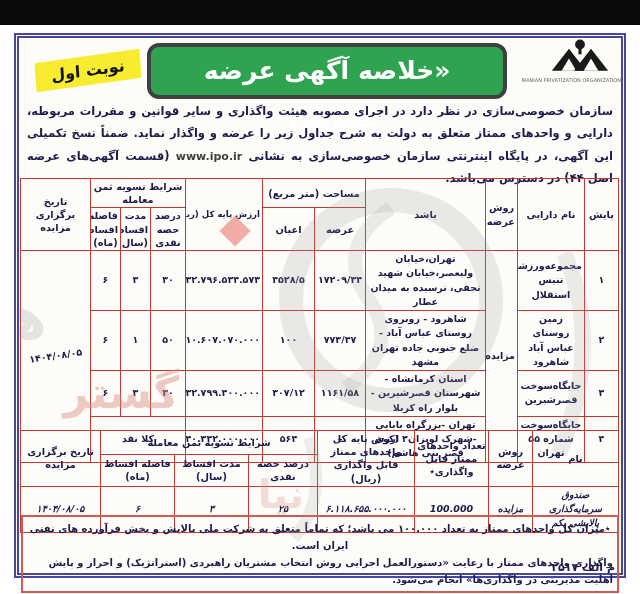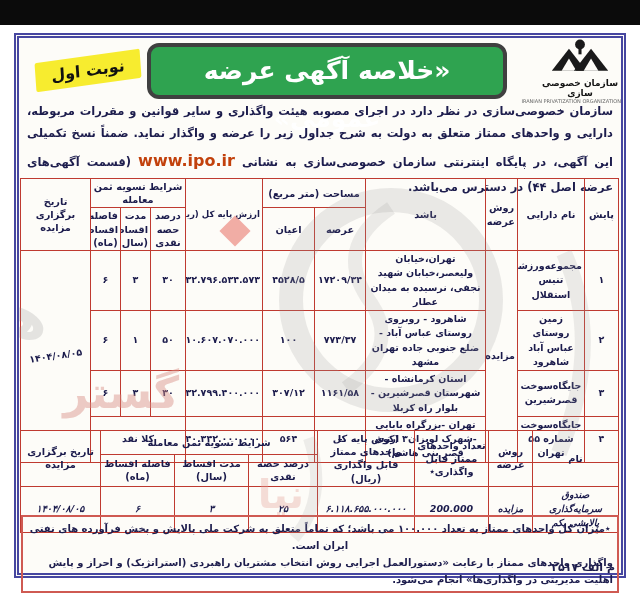--- a/index.html
+++ b/index.html
@@ -16,21 +16,21 @@
   .gtitle{position:absolute;left:128px;top:5px;width:352px;height:48px;background:#2fa350;
           border:4px solid #404040;border-radius:12px;color:#fff;font-size:25px;font-weight:bold;
           line-height:48px;text-align:center;z-index:2;}
   .org{position:absolute;left:520px;top:1px;width:82px;text-align:center;z-index:2;direction:rtl;}
   .org svg{display:block;margin:0 auto;}
   .org-name{font-size:9px;font-weight:bold;color:#151515;margin-top:1px;}
   .org-en{font-size:5px;color:#666;letter-spacing:0;white-space:nowrap;}
   
   .intro{position:absolute;left:8px;right:8px;top:62px;margin:0;font-size:11.5px;font-weight:bold;
          color:#1d1d4d;line-height:1.95;text-align:justify;z-index:2;}
-  .intro .link{color:#c2410c;direction:ltr;unicode-bidi:isolate;display:inline-block;font-size:16px;}
+  .intro .link{color:#404040;direction:ltr;unicode-bidi:isolate;display:inline-block;font-size:11px;}
   
   table{border-collapse:collapse;table-layout:fixed;position:absolute;right:2px;z-index:2;
         background:transparent;}
   .t1{top:140px;width:598px;}
   .t2{top:392px;width:598px;}
   th,td{border:1px solid #bf3a30;font-weight:bold;color:#1b1b4c;text-align:center;
         vertical-align:middle;padding:1px 2px;overflow:hidden;}
   th{font-size:9.8px;line-height:1.35;}
   td{font-size:9.5px;line-height:1.5;}
   .t1 thead tr:first-child{height:26px;}
@@ -63,21 +63,20 @@
     <div class="gtitle">«خلاصه آگهی عرضه عمومی»</div>
     <div class="org">
       <svg width="62" height="38" viewBox="0 0 100 62">
         <circle cx="50" cy="9" r="8" fill="#1a1a1a"></circle>
         <rect x="47.5" y="13" width="5" height="12" fill="#1a1a1a"></rect>
         <path d="M4,52 L32,16 L60,52 Z" fill="#1a1a1a"></path>
         <path d="M32,32 L44,52 L20,52 Z" fill="#fdfcf8"></path>
         <path d="M40,52 L68,16 L96,52 Z" fill="#1a1a1a"></path>
         <path d="M68,32 L80,52 L56,52 Z" fill="#fdfcf8"></path>
       </svg>
-      <div class="org-name">سازمان خصوصی سازی</div>
       <div class="org-en">IRANIAN PRIVATIZATION ORGANIZATION</div>
     </div>
 
     <p class="intro"><span>سازمان خصوصی‌سازی در نظر دارد در اجرای مصوبه هیئت واگذاری و سایر قوانین و مقررات مربوطه، دارایی و واحدهای ممتاز متعلق به دولت به شرح جداول زیر را عرضه و واگذار نماید. ضمناً نسخ تکمیلی این آگهی، در پایگاه اینترنتی سازمان خصوصی‌سازی به نشانی</span> <span class="link">www.ipo.ir</span> <span>(قسمت آگهی‌های عرضه اصل ۴۴) در دسترس می‌باشد.</span></p>
 
     <table class="t1">
       <colgroup>
         <col style="width:34px">
           <col style="width:67px">
           <col style="width:32px">
@@ -180,21 +179,21 @@
         <tr>
           <th>درصد حصه نقدی</th>
           <th>مدت اقساط (سال)</th>
           <th>فاصله اقساط (ماه)</th>
         </tr>
       </thead>
       <tbody>
         <tr>
           <td>صندوق سرمایه‌گذاری پالایشی یکم</td>
           <td>مزایده</td>
-          <td><span class="num">200.000</span></td>
+          <td><span class="num">100.000</span></td>
           <td><span class="num">۶.۱۱۸.۶۵۵.۰۰۰.۰۰۰</span></td>
           <td>۲۵</td>
           <td>۳</td>
           <td>۶</td>
           <td><span class="num">۱۴۰۴/۰۸/۰۵</span></td>
         </tr>
       </tbody>
     </table>
 
     <div class="fnbox">

